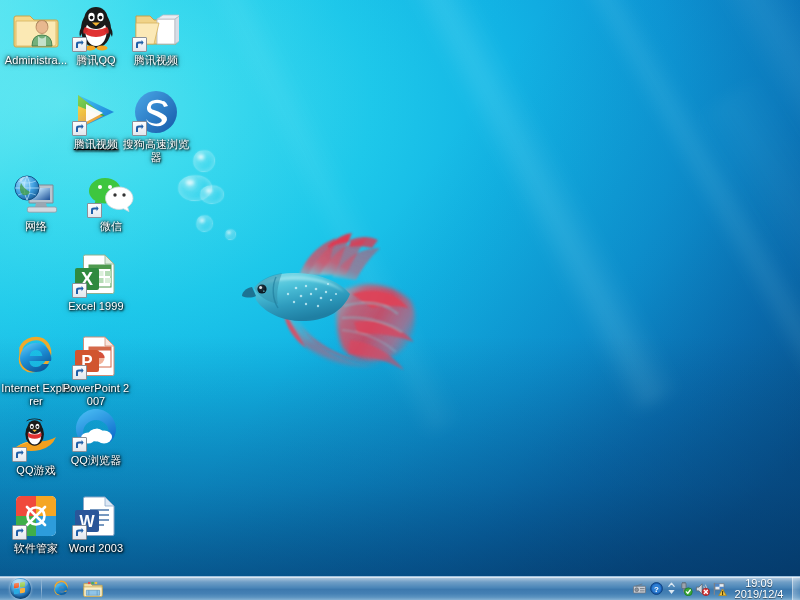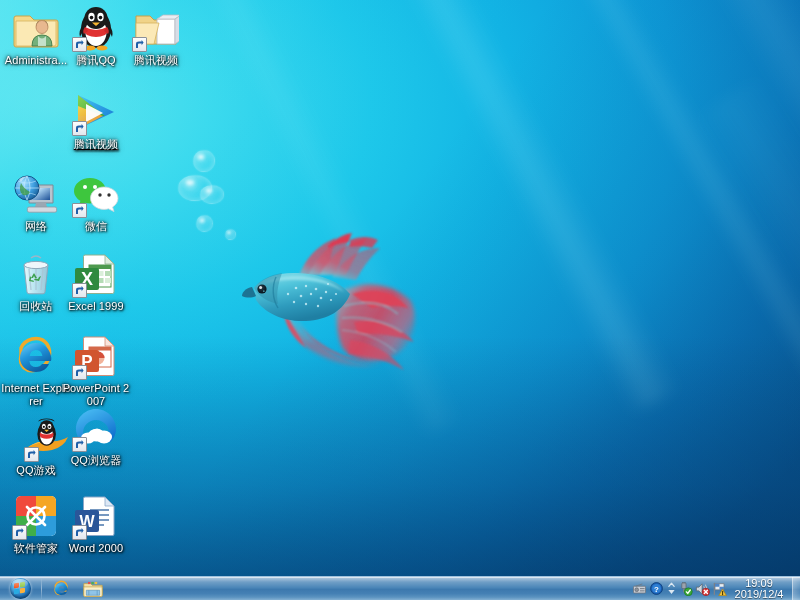--- a/index.html
+++ b/index.html
@@ -367,20 +367,42 @@
       </svg>
       <div class="shortcut">
         <svg viewBox="0 0 11 11">
             <path d="M2 9 L2 5 Q2 2.6 5 2.6 L7.6 2.6 L7.6 1 L9.6 3.6 L7.6 6.2 L7.6 4.6 L5 4.6 Q4 4.6 4 5.6 L4 9z" fill="#1f5fa8"></path>
           </svg>
       </div>
     </div>
     <div class="icon-label">腾讯视频</div>
   </div>
 
+  <div class="icon-cell" style="left:120px;top:88px;">
+    <div class="icon-art">
+      <svg width="44" height="44" viewBox="0 0 44 44">
+        <defs>
+            <linearGradient id="sgG" x1="0" y1="0" x2="1" y2="1">
+          <stop offset="0%" stop-color="#4aa8e8"></stop>
+              <stop offset="100%" stop-color="#1558a8"></stop>
+            </linearGradient>
+          </defs>
+        <circle cx="22" cy="22" r="21" fill="url(#sgG)"></circle>
+        <path d="M31 13 q-4 -4 -10 -3 q-7 1 -8 7 q-1 5 5 7 q5 2 8 4 q3 2 1 4 q-3 3 -9 1 q-4 -1 -6 -4
+                 q2 6 9 7 q8 1 11 -4 q3 -5 -3 -8 q-5 -3 -9 -4 q-4 -1 -3 -4 q1 -3 6 -3 q5 0 8 3z" fill="#ffffff"></path>
+        <path d="M30 11 q3 2 4 5 l-4 1 q-1 -3 -3 -5z" fill="#ffffff"></path>
+      </svg>
+      <div class="shortcut">
+        <svg viewBox="0 0 11 11">
+            <path d="M2 9 L2 5 Q2 2.6 5 2.6 L7.6 2.6 L7.6 1 L9.6 3.6 L7.6 6.2 L7.6 4.6 L5 4.6 Q4 4.6 4 5.6 L4 9z" fill="#1f5fa8"></path>
+          </svg>
+      </div>
+    </div>
+    <div class="icon-label">搜狗高速浏览器</div>
+  </div>
 
   <div class="icon-cell" style="left:0px;top:170px;">
     <div class="icon-art">
       <svg width="46" height="42" viewBox="0 0 46 42">
         <defs>
             <linearGradient id="nwS" x1="0" y1="0" x2="1" y2="1">
           <stop offset="0%" stop-color="#ffffff"></stop>
               <stop offset="35%" stop-color="#9fc8ea"></stop>
           <stop offset="100%" stop-color="#1b4f96"></stop>
             </linearGradient>
@@ -397,64 +419,41 @@
         <circle cx="14" cy="15" r="12" fill="url(#globG)" stroke="#0f4a80" stroke-width=".9"></circle>
         <path d="M2 15 h24 M14 3 q6 12 0 24 M14 3 q-6 12 0 24" stroke="#bfe8ff" stroke-width=".9" fill="none" opacity=".8"></path>
         <path d="M5 8 q9 4 18 0 M5 22 q9 -4 18 0" stroke="#bfe8ff" stroke-width=".8" fill="none" opacity=".7"></path>
         <path d="M6 6 q4 -3 9 -3 q-5 2 -7 6z" fill="#ffffff" opacity=".45"></path>
         <path d="M8 10 q3 6 9 9 q-2 4 -7 3 q-5 -4 -2 -12z" fill="#3f9b3f" opacity=".75"></path>
       </svg>
     </div>
     <div class="icon-label">网络</div>
   </div>
 
-  <div class="icon-cell" style="left:60px;top:170px;">
+  <div class="icon-cell" style="left:75px;top:170px;">
     <div class="icon-art">
       <svg width="46" height="40" viewBox="0 0 46 40">
         <path d="M17 4 C8 4 1 10 1 17 c0 4 2.6 7.6 6.4 9.8 L6 32 l6 -3.2 c1.6 .4 3.3 .6 5 .6
                  C26 29.4 33 23.6 33 16.8 C33 10 26 4 17 4z" fill="#3ec63e"></path>
         <circle cx="12" cy="13" r="2" fill="#ffffff"></circle>
         <circle cx="22" cy="13" r="2" fill="#ffffff"></circle>
         <path d="M31 13 C23.5 13 17.5 18 17.5 24.2 c0 6.2 6 11.2 13.5 11.2 c1.6 0 3.1 -.2 4.5 -.6
                  l5.5 2.8 l-1.4 -4.6 c3.2 -2 5.4 -5.2 5.4 -8.6 C45 18 39 13 31 13z" fill="#ffffff" stroke="#cfd6da" stroke-width=".8"></path>
         <circle cx="27" cy="21" r="1.7" fill="#333"></circle>
         <circle cx="36" cy="21" r="1.7" fill="#333"></circle>
       </svg>
       <div class="shortcut">
         <svg viewBox="0 0 11 11">
             <path d="M2 9 L2 5 Q2 2.6 5 2.6 L7.6 2.6 L7.6 1 L9.6 3.6 L7.6 6.2 L7.6 4.6 L5 4.6 Q4 4.6 4 5.6 L4 9z" fill="#1f5fa8"></path>
           </svg>
       </div>
     </div>
     <div class="icon-label">微信</div>
   </div>
 
-  <div class="icon-cell" style="left:0px;top:250px;">
-    <div class="icon-art">
-      <svg width="42" height="44" viewBox="0 0 42 44">
-        <defs>
-            <linearGradient id="binG" x1="0" y1="0" x2="1" y2="0">
-          <stop offset="0%" stop-color="#ffffff" stop-opacity=".88"></stop>
-          <stop offset="45%" stop-color="#dceaf2" stop-opacity=".8"></stop>
-          <stop offset="100%" stop-color="#a9c4d4" stop-opacity=".85"></stop>
-            </linearGradient>
-          </defs>
-        <path d="M9 13 L12 40 a2 2 0 0 0 2 1.8 h14 a2 2 0 0 0 2 -1.8 L33 13z" fill="url(#binG)" stroke="#8ea8bb" stroke-width="1"></path>
-        <ellipse cx="21" cy="13" rx="12" ry="3.6" fill="#eef6fb" stroke="#8ea8bb" stroke-width="1"></ellipse>
-        <path d="M14 17 L16 38 M21 17 L21 38 M28 17 L26 38" stroke="#a9c4d4" stroke-width="1.4" fill="none" opacity=".8"></path>
-        <path d="M16 6 q5 -4 10 0" stroke="#9ab6c8" stroke-width="1.6" fill="none"></path>
-        <g fill="#2f9b3f" opacity=".9" transform="translate(21,25)">
-          <path d="M-5 1 L-2 -4 L1 1 L-1 1 L-2 -1 L-3 1z"></path>
-          <path d="M5 -1 L3 4 L-2 3 L-1 1.5 L2 2 L3 0z"></path>
-          <path d="M-6 -1 L-7 4 L-2 5 L-2.6 3.4 L-5.4 3 L-4.6 1z"></path>
-        </g>
-      </svg>
-    </div>
-    <div class="icon-label">回收站</div>
-  </div>
 
   <div class="icon-cell" style="left:60px;top:250px;">
     <div class="icon-art">
       <svg width="44" height="44" viewBox="0 0 44 44">
         <path d="M11 3 h20 l9 9 v28 a1.5 1.5 0 0 1 -1.5 1.5 H11 a1.5 1.5 0 0 1 -1.5 -1.5 V4.5 A1.5 1.5 0 0 1 11 3z" fill="#ffffff" stroke="#8fb08f" stroke-width="1"></path>
         <path d="M31 3 l9 9 h-9z" fill="#dfeedf" stroke="#8fb08f" stroke-width=".8"></path>
         <g>
           <rect x="15" y="13" width="22" height="22" fill="#ffffff" stroke="#4f9a4f" stroke-width="1"></rect>
           <rect x="15" y="13" width="22" height="4" fill="#4f9a4f"></rect>
           <rect x="15" y="19" width="6.5" height="5" fill="#b6dcb6"></rect>
@@ -508,21 +507,21 @@
       </svg>
       <div class="shortcut">
         <svg viewBox="0 0 11 11">
             <path d="M2 9 L2 5 Q2 2.6 5 2.6 L7.6 2.6 L7.6 1 L9.6 3.6 L7.6 6.2 L7.6 4.6 L5 4.6 Q4 4.6 4 5.6 L4 9z" fill="#1f5fa8"></path>
           </svg>
       </div>
     </div>
     <div class="icon-label">PowerPoint 2007</div>
   </div>
 
-  <div class="icon-cell" style="left:0px;top:414px;align-items:flex-end;">
+  <div class="icon-cell" style="left:0px;top:414px;">
     <div class="icon-art">
       <svg width="46" height="42" viewBox="0 0 46 42">
         <path d="M3 30 q10 -7 22 -6 q10 1 18 -4 q-4 10 -16 13 q-14 3 -24 -3z" fill="#f2a01f"></path>
         <path d="M3 30 q10 -7 22 -6 q-12 1 -22 6z" fill="#ffc64d"></path>
         <g transform="translate(8,2) scale(0.62)">
           <ellipse cx="22" cy="24" rx="15" ry="19" fill="#1a1a1a"></ellipse>
           <ellipse cx="22" cy="27" rx="10.5" ry="14" fill="#ffffff"></ellipse>
           <ellipse cx="22" cy="13" rx="11.5" ry="11" fill="#1a1a1a"></ellipse>
           <ellipse cx="17.5" cy="12" rx="3.2" ry="4.2" fill="#ffffff"></ellipse>
           <ellipse cx="26.5" cy="12" rx="3.2" ry="4.2" fill="#ffffff"></ellipse>
@@ -599,21 +598,21 @@
         </g>
         <path d="M3 16 h20 a2 2 0 0 1 2 2 v18 a2 2 0 0 1 -2 2 H3 a2 2 0 0 1 -2 -2 V18 a2 2 0 0 1 2 -2z" fill="#2a5699"></path>
         <text x="13" y="33" font-family="'Liberation Sans',sans-serif" font-size="16" font-weight="bold" fill="#ffffff" text-anchor="middle">W</text>
       </svg>
       <div class="shortcut">
         <svg viewBox="0 0 11 11">
             <path d="M2 9 L2 5 Q2 2.6 5 2.6 L7.6 2.6 L7.6 1 L9.6 3.6 L7.6 6.2 L7.6 4.6 L5 4.6 Q4 4.6 4 5.6 L4 9z" fill="#1f5fa8"></path>
           </svg>
       </div>
     </div>
-    <div class="icon-label">Word 2000</div>
+    <div class="icon-label">Word 2003</div>
   </div>
 
 </div>
 
 <div id="taskbar">
 
   <div class="start-orb" title="开始">
     <div class="orb">
       <div class="flag">
           <i></i>

